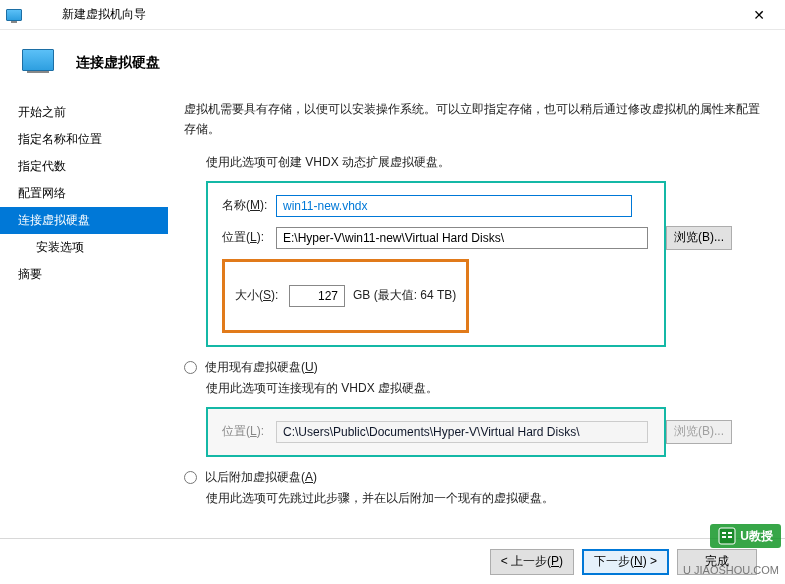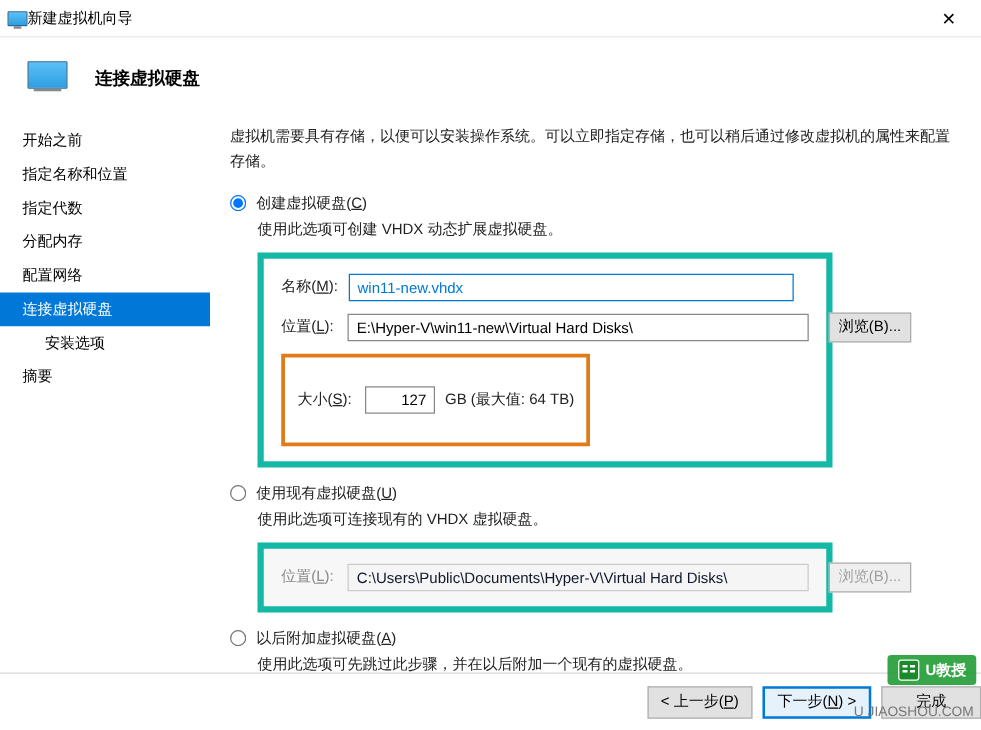--- a/index.html
+++ b/index.html
@@ -1,50 +1,50 @@
 <!DOCTYPE html>
 <html><head>
 <meta charset="utf-8">
 <style>
 * { box-sizing: border-box; margin: 0; padding: 0; font-family: "Microsoft YaHei", "Segoe UI", sans-serif; }
 body { background: #fff; width: 785px; height: 584px; overflow: hidden; position: relative; }
 .titlebar { height: 30px; display: flex; align-items: center; padding: 0 6px; border-bottom: 1px solid #e8e8e8; }
-.titlebar .title { font-size: 12px; flex: 1; }
+.titlebar .title { font-size: 12px; flex: 1; padding-left: 40px; }
 .titlebar .close { width: 40px; text-align: center; font-size: 14px; cursor: pointer; }
 .header { height: 65px; display: flex; align-items: center; padding-left: 22px; }
 .header .bigicon { width: 36px; height: 28px; margin-right: 18px; }
 .header h2 { font-size: 14px; font-weight: 600; color: #000; }
 .body { display: flex; height: 440px; justify-content: center; }
 .sidebar { width: 168px; padding-top: 4px; }
 .sidebar .item { font-size: 12px; padding: 5px 0 5px 18px; cursor: pointer; color: #000; }
 .sidebar .item.selected { background: #0078d7; color: #fff; }
 .sidebar .sub { padding-left: 36px; }
 .content { flex: 1; padding: 4px 24px 0 16px; font-size: 12px; color: #222; position: relative; }
 .desc { line-height: 1.7; margin-bottom: 14px; }
 .radio-group { margin-bottom: 12px; }
 .radio-line { display: flex; align-items: center; margin-bottom: 4px; }
 .radio-line input[type=radio] { margin-right: 8px; }
 .radio-line label { font-size: 12px; }
 .radio-line .u { text-decoration: underline; }
 .hint { padding-left: 22px; margin-bottom: 10px; color: #222; }
-.form-box { margin-left: 22px; border: 5px solid #14b8a6; padding: 12px 14px 12px 14px; position: relative; }
+.form-box { margin-left: 22px; border: 2px solid #14b8a6; padding: 12px 14px 12px 14px; position: relative; }
 .form-row { display: flex; align-items: center; margin-bottom: 10px; }
 .form-row:last-child { margin-bottom: 0; }
 .form-row .lbl { width: 54px; font-size: 12px; }
 .form-row .lbl .u { text-decoration: underline; }
 .form-row input[type=text] { font-size: 12px; padding: 3px 6px; border: 1px solid #888; background: #fff; }
 .form-row input.name { width: 356px; border: 1px solid #0078d7; color: #0078d7; }
 .form-row input.loc { width: 372px; }
 .form-row input.size { width: 56px; text-align: right; }
 .form-row input.disabled { background: #f5f5f5; color: #0f172a; border-color: #ccc; width: 372px; }
 .form-row .suffix { margin-left: 8px; font-size: 12px; }
 .browse-btn { position: absolute; right: -82px; width: 66px; height: 24px; font-size: 12px; border: 1px solid #adadad; background: #e1e1e1; cursor: pointer; }
 .browse-btn.disabled { color: #a0a0a0; background: #efefef; cursor: default; }
 .size-highlight { border: 3px solid #e17a1a; padding: 23px 10px; display: inline-flex; align-items: center; }
-.footer { position: absolute; bottom: 0; left: 0; right: 0; height: 46px; border-top: 1px solid #d8d8d8; display: flex; justify-content: flex-end; align-items: center; padding-right: 0; gap: 8px; background: #fff; }
+.footer { position: absolute; bottom: 0; left: 0; right: 0; height: 46px; border-top: 1px solid #d8d8d8; display: flex; justify-content: flex-end; align-items: center; padding-right: 28px; gap: 8px; background: #fff; }
 .footer button { min-width: 80px; height: 26px; font-size: 12px; border: 1px solid #adadad; background: #e1e1e1; cursor: pointer; padding: 0 10px; }
 .footer button.next { border: 2px solid #0078d7; background: #e5f1fb; }
 .footer button .u { text-decoration: underline; }
 .watermark { position: absolute; right: 4px; bottom: 36px; display: flex; align-items: flex-end; background: rgba(20,150,40,0.85); color: #fff; font-size: 12px; padding: 3px 8px; border-radius: 3px; z-index: 10; }
 .watermark-sub { position: absolute; right: 6px; bottom: 8px; font-size: 11px; color: #777; z-index: 10; }
 .monicon { display: inline-block; width: 16px; height: 12px; background: linear-gradient(#5bc0f7,#2e9fe0); border: 1px solid #1c6ea4; border-radius: 1px; position: relative; }
 .monicon::after { content: ""; position: absolute; left: 4px; right: 4px; bottom: -3px; height: 2px; background: #888; }
 </style>
 </head>
 <body>
@@ -58,35 +58,30 @@
 <div class="header">
   <span class="bigicon"><span class="monicon" style="width:32px;height:22px"></span></span>
   <h2>连接虚拟硬盘</h2>
 </div>
 
 <div class="body">
   <div class="sidebar">
     <div class="item">开始之前</div>
     <div class="item">指定名称和位置</div>
     <div class="item">指定代数</div>
-    <div class="item">分配内存</div>
     <div class="item">配置网络</div>
     <div class="item selected">连接虚拟硬盘</div>
     <div class="item sub">安装选项</div>
     <div class="item">摘要</div>
   </div>
 
   <div class="content">
     <div class="desc">虚拟机需要具有存储，以便可以安装操作系统。可以立即指定存储，也可以稍后通过修改虚拟机的属性来配置存储。</div>
 
     <div class="radio-group">
-      <div class="radio-line">
-        <input type="radio" checked="" style="">
-        <label><span>创建虚拟硬盘(</span><span class="u">C</span><span>)</span></label>
-      </div>
       <div class="hint">使用此选项可创建 VHDX 动态扩展虚拟硬盘。</div>
       <div class="form-box" style="width:460px">
         <div class="form-row">
           <span class="lbl"><span>名称(</span><span class="u">M</span><span>):</span></span>
           <input type="text" class="name" value="win11-new.vhdx" style="">
         </div>
         <div class="form-row" style="position:relative">
           <span class="lbl"><span>位置(</span><span class="u">L</span><span>):</span></span>
           <input type="text" class="loc" value="E:\Hyper-V\win11-new\Virtual Hard Disks\" style="">
           <button class="browse-btn"><span>浏览(</span><span class="u">B</span><span>)...</span></button>

